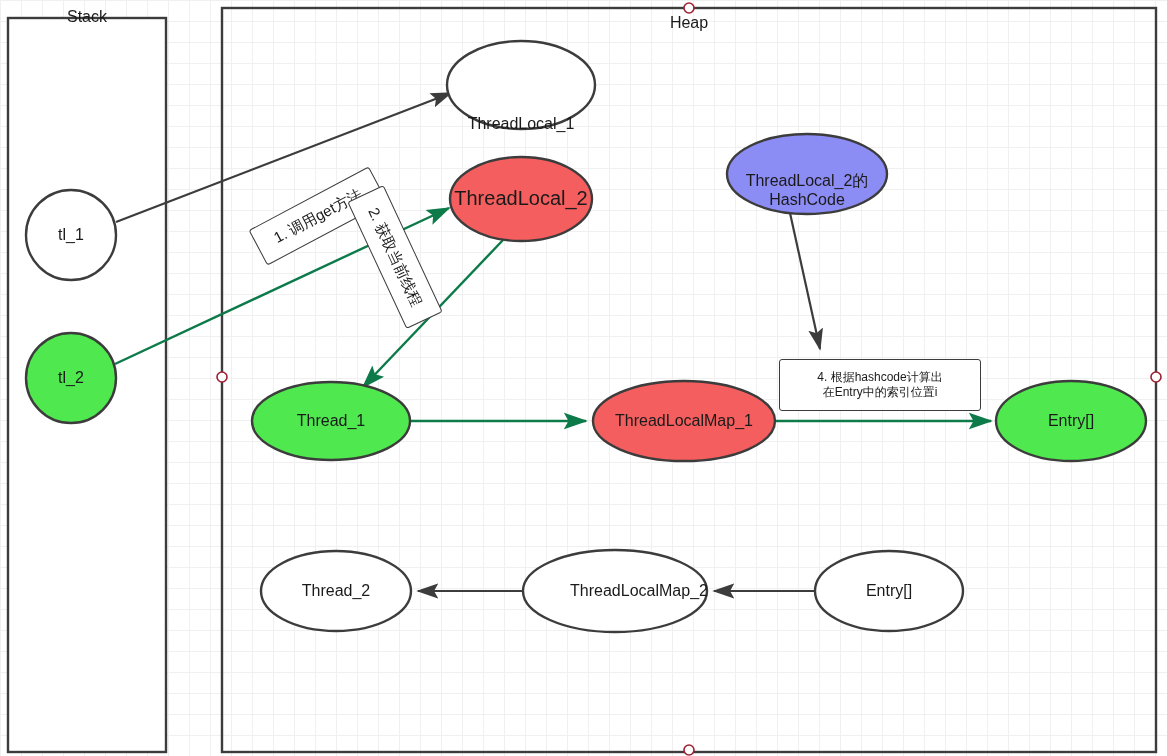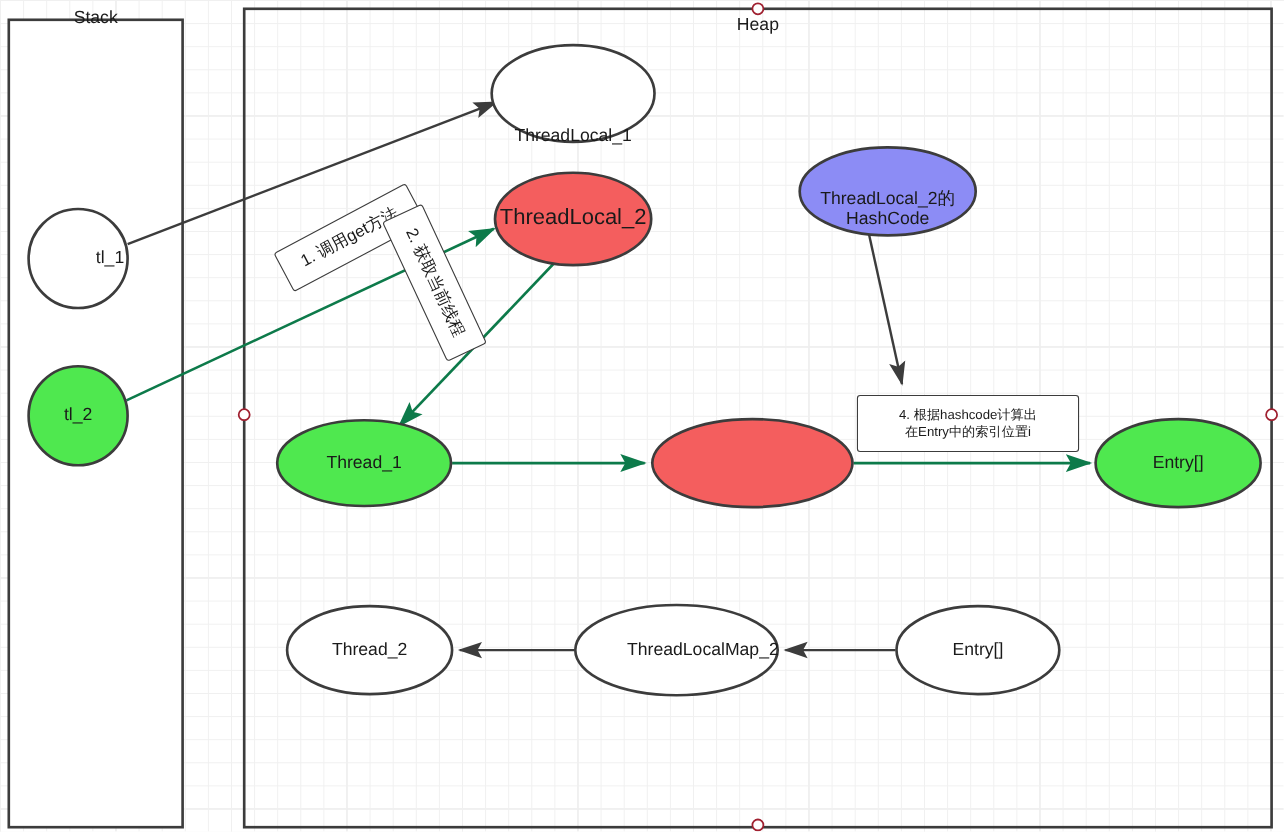--- a/index.html
+++ b/index.html
@@ -122,27 +122,28 @@
 
     <circle cx="222" cy="377" r="5" fill="#FFFFFF" stroke="#A02030" stroke-width="1.6"></circle>
     <circle cx="1156" cy="377" r="5" fill="#FFFFFF" stroke="#A02030" stroke-width="1.6"></circle>
     <circle cx="689" cy="8" r="5" fill="#FFFFFF" stroke="#A02030" stroke-width="1.6"></circle>
     <circle cx="689" cy="750" r="5" fill="#FFFFFF" stroke="#A02030" stroke-width="1.6"></circle>
   </svg>
 
   <div class="container-title" style="left:8px; top:8px; width:158px; font-size:16px;">Stack</div>
   <div class="container-title" style="left:622px; top:2px; width:134px; font-size:16px;margin-top:12px;">Heap</div>
 
-  <div class="node-label" style="left:26px; top:223px; width:90px; height:24px; font-size:16px;padding-left:29px;">tl_1</div>
+  <div class="node-label" style="left:26px; top:223px; width:90px; height:24px; font-size:16px;">tl_1</div>
   <div class="node-label" style="left:26px; top:366px; width:90px; height:24px; font-size:16px;">tl_2</div>
   <div class="node-label" style="left:447px; top:73px; width:148px; height:24px; font-size:16px;margin-top:39px;">ThreadLocal_1</div>
   <div class="node-label" style="left:450px; top:187px; width:142px; height:24px; font-size:20px;">ThreadLocal_2</div>
   <div class="node-label" style="left:727px; top:154px; width:160px; height:42px; font-size:16px; white-space:pre-line;margin-top:16px;">ThreadLocal_2的
 HashCode</div>
   <div class="node-label" style="left:252px; top:409px; width:158px; height:24px; font-size:16px;">Thread_1</div>
+  <div class="node-label" style="left:593px; top:409px; width:182px; height:24px; font-size:16px;">ThreadLocalMap_1</div>
   <div class="node-label" style="left:996px; top:409px; width:150px; height:24px; font-size:16px;">Entry[]</div>
   <div class="node-label" style="left:261px; top:579px; width:150px; height:24px; font-size:16px;">Thread_2</div>
   <div class="node-label" style="left:523px; top:579px; width:184px; height:24px; font-size:16px;padding-left:24px;">ThreadLocalMap_2</div>
   <div class="node-label" style="left:815px; top:579px; width:148px; height:24px; font-size:16px;">Entry[]</div>
 
   <div class="edge-label" style="left:250px; top:196px; width:136px; height:40px; font-size:15px; transform:rotate(-28deg);">1. 调用get方法</div>
   <div class="edge-label" style="left:325px; top:237px; width:140px; height:40px; font-size:15px; transform:rotate(65deg);">2. 获取当前线程</div>
   <div class="edge-label" style="left:779px; top:359px; width:202px; height:52px; font-size:12px;">4. 根据hashcode计算出
 在Entry中的索引位置i</div>
 

